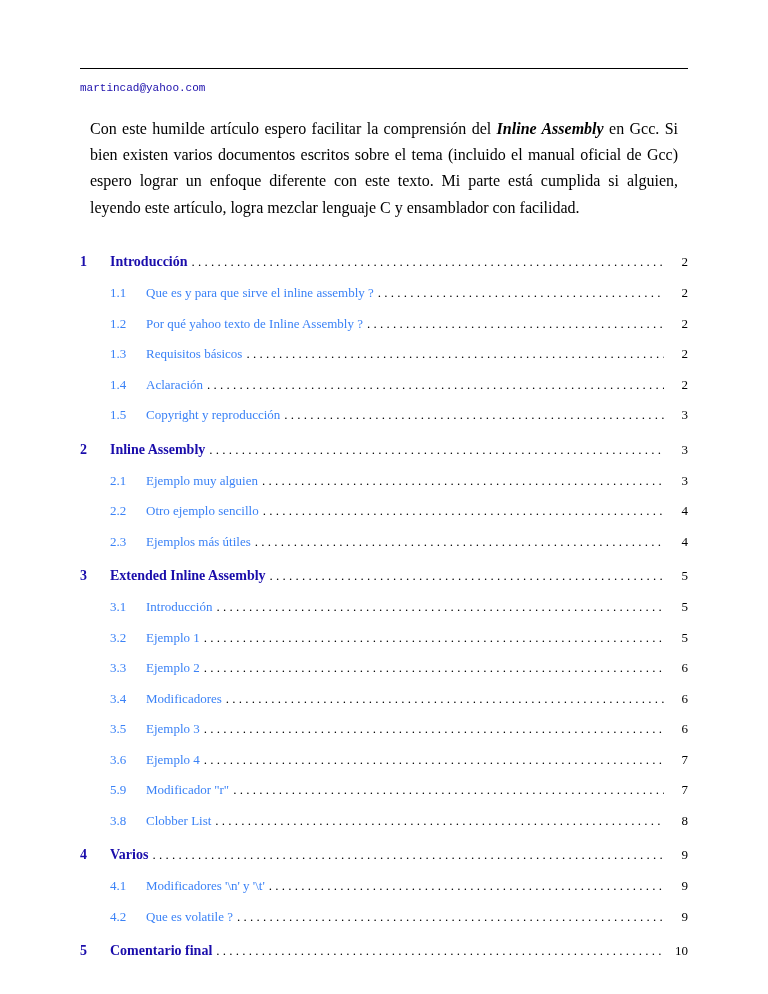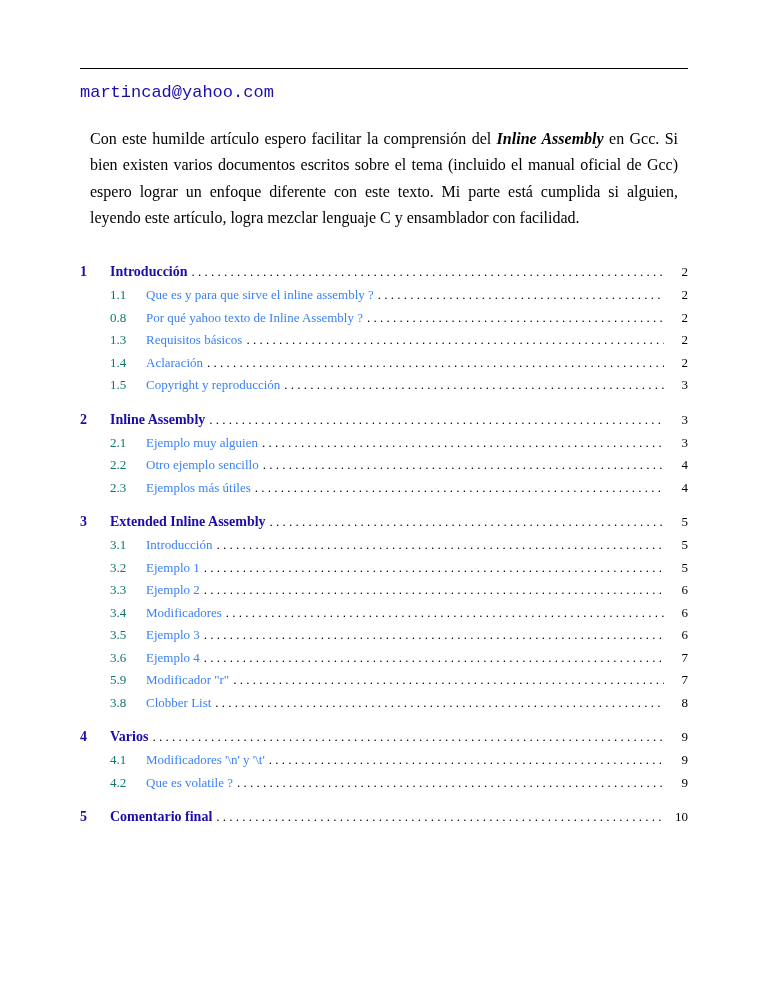--- a/index.html
+++ b/index.html
@@ -27,21 +27,21 @@
       color: #000;
     }
 
     .title-rule {
       border: none;
       border-top: 1.5px solid #000;
       margin-bottom: 10px;
     }
 
     .author-block {
-      font-size: 17px;
+      font-size: 11px;
       line-height: 1.7;
       margin-bottom: 18px;
       font-family: 'Courier New', Courier, monospace;
     }
 
     .author-email {
       color: #1a0dab;
       text-decoration: none;
     }
 
@@ -120,21 +120,22 @@
       text-align: right;
       color: #000;
     }
 
     .toc-subsection {
       padding-left: 30px;
     }
 
     .subsection-number {
       min-width: 36px;
-      color: #0f766e;
+      color: #3b82f6;
+      margin-top: 8px;
     }
 
     .toc-sub-dots {
       flex: 1;
       overflow: hidden;
       margin: 0 4px;
       color: #000;
     }
 
     .toc-sub-dots::after {
@@ -172,21 +173,21 @@
         <span class="toc-dots"></span>
         <span class="toc-page">2</span>
       </div>
       <div class="toc-row toc-subsection">
         <span class="subsection-number">1.1</span>
         <span class="toc-label">Que es y para que sirve el inline assembly ?</span>
         <span class="toc-sub-dots"></span>
         <span class="toc-page">2</span>
       </div>
       <div class="toc-row toc-subsection">
-        <span class="subsection-number">0.8</span>
+        <span class="subsection-number">1.2</span>
         <span class="toc-label">Por qué yahoo texto de Inline Assembly ?</span>
         <span class="toc-sub-dots"></span>
         <span class="toc-page">2</span>
       </div>
       <div class="toc-row toc-subsection">
         <span class="subsection-number">1.3</span>
         <span class="toc-label">Requisitos básicos</span>
         <span class="toc-sub-dots"></span>
         <span class="toc-page">2</span>
       </div>

